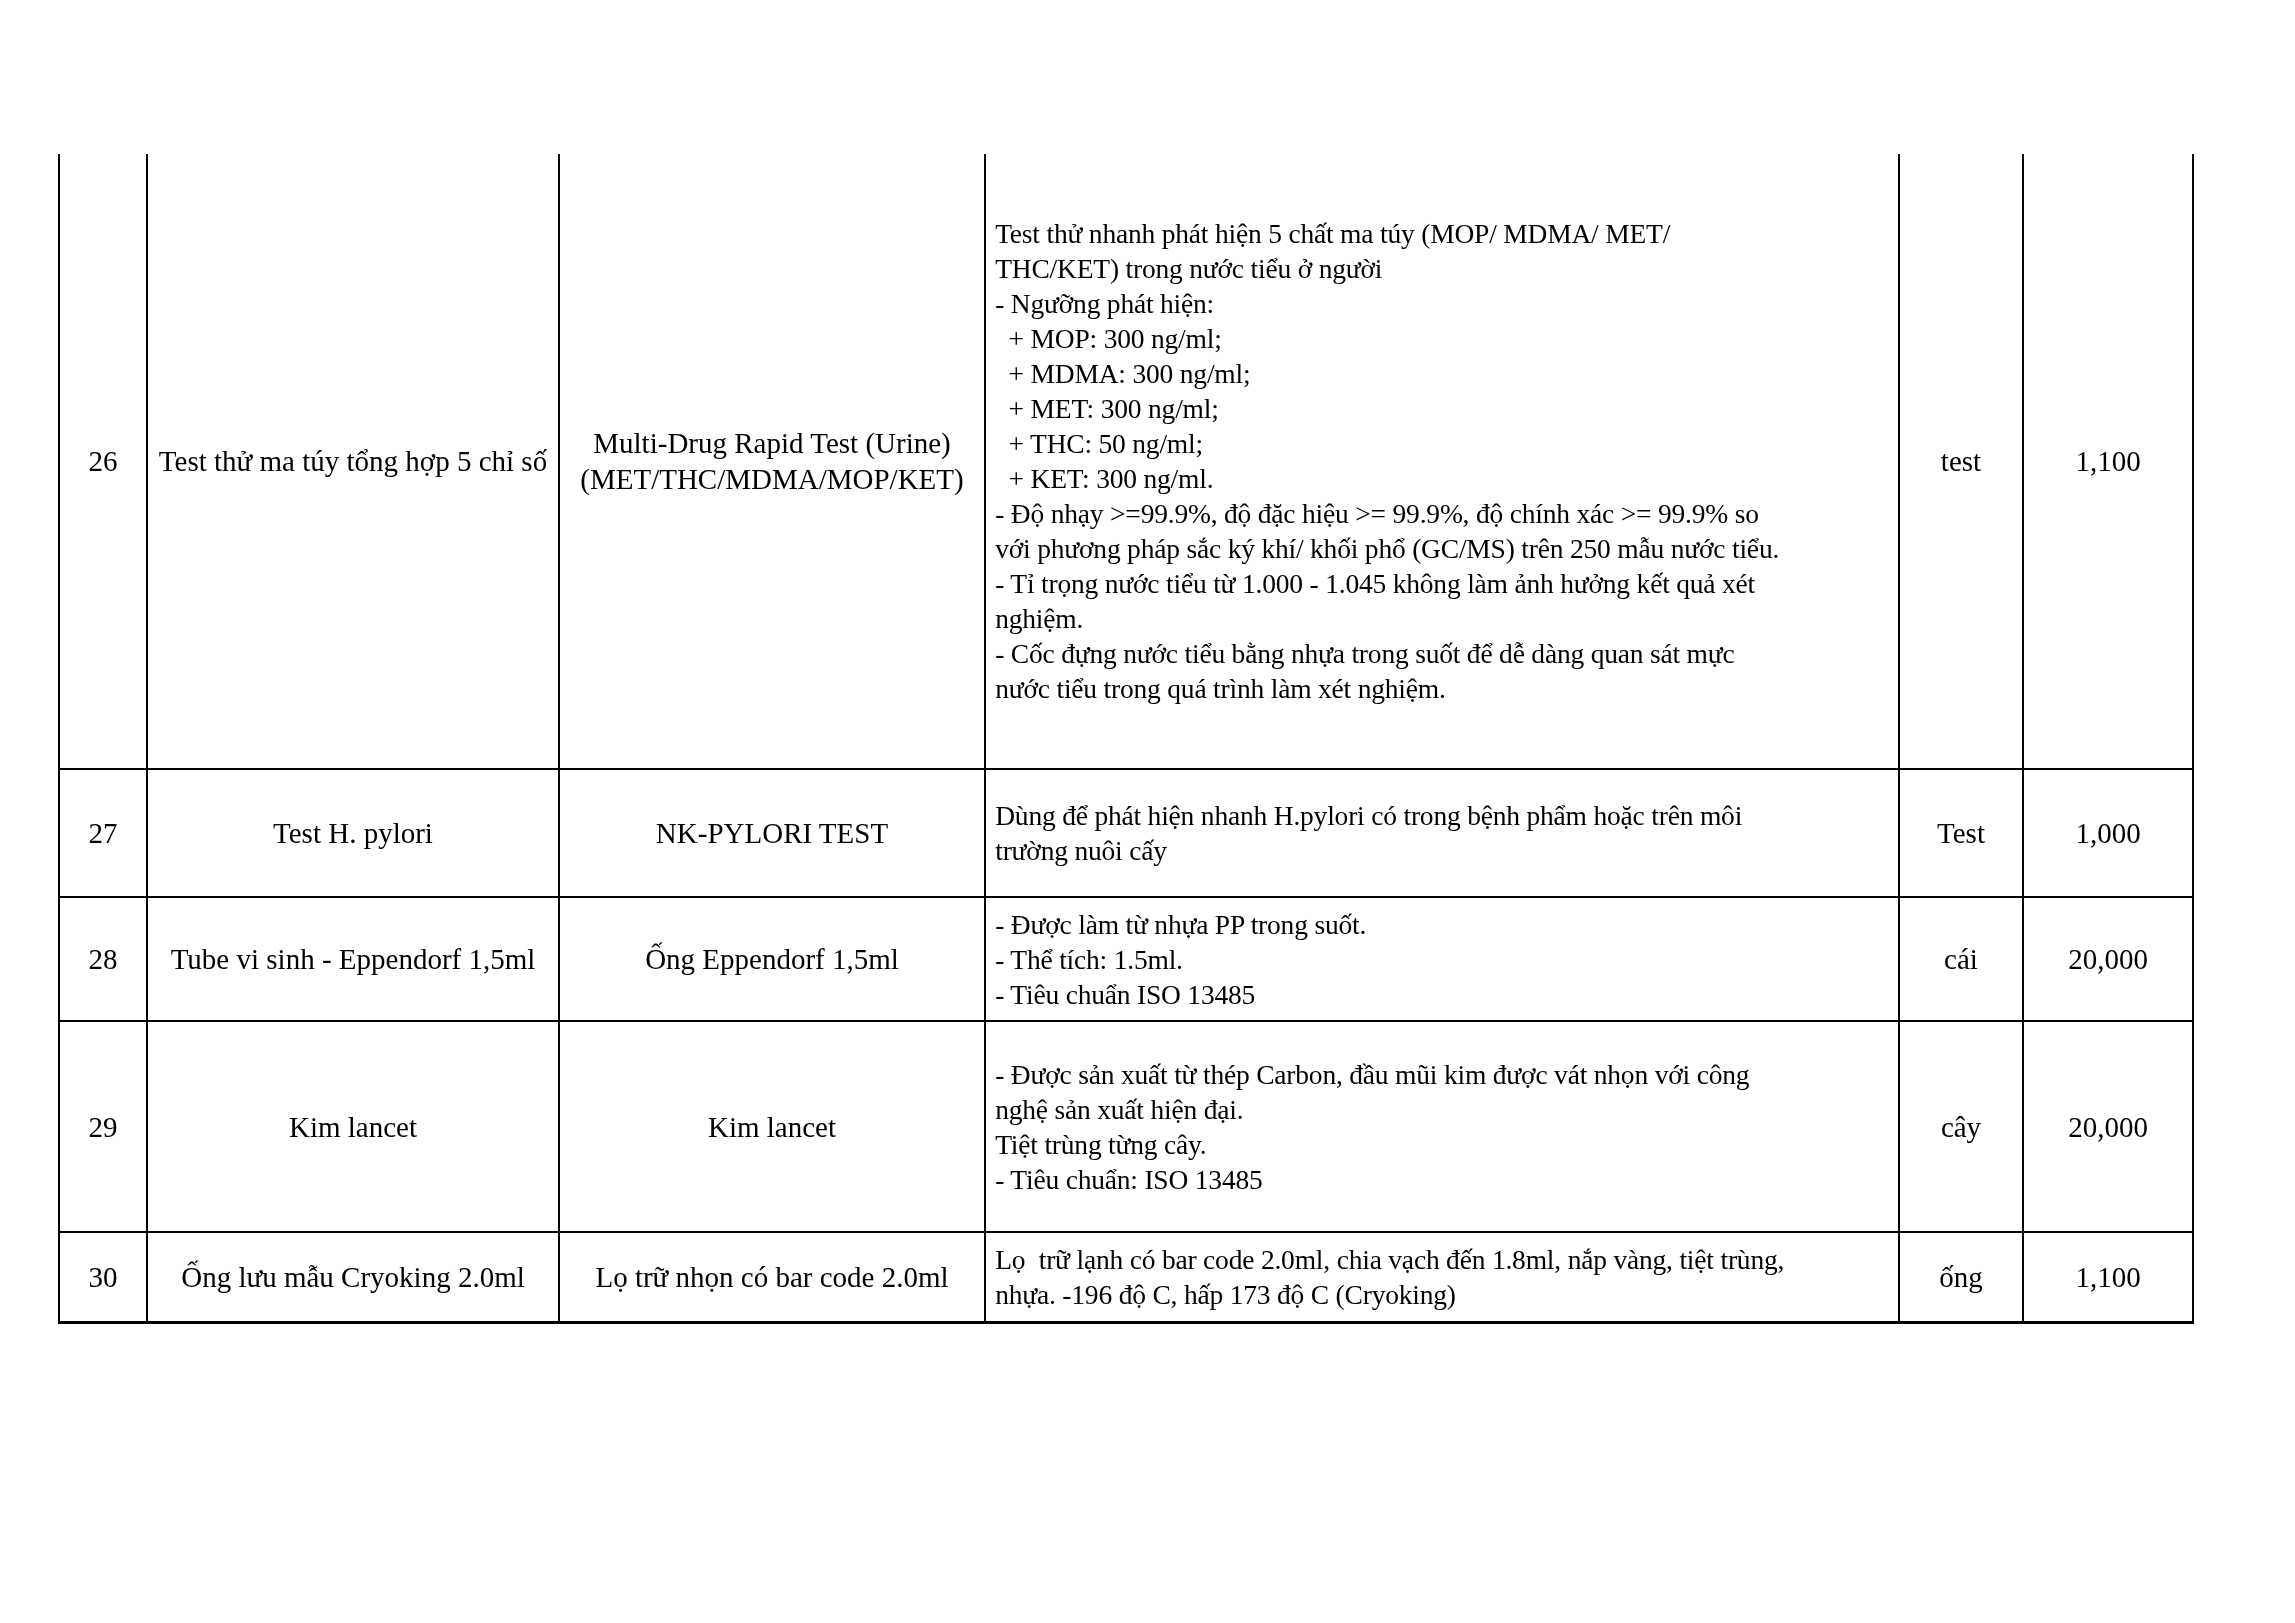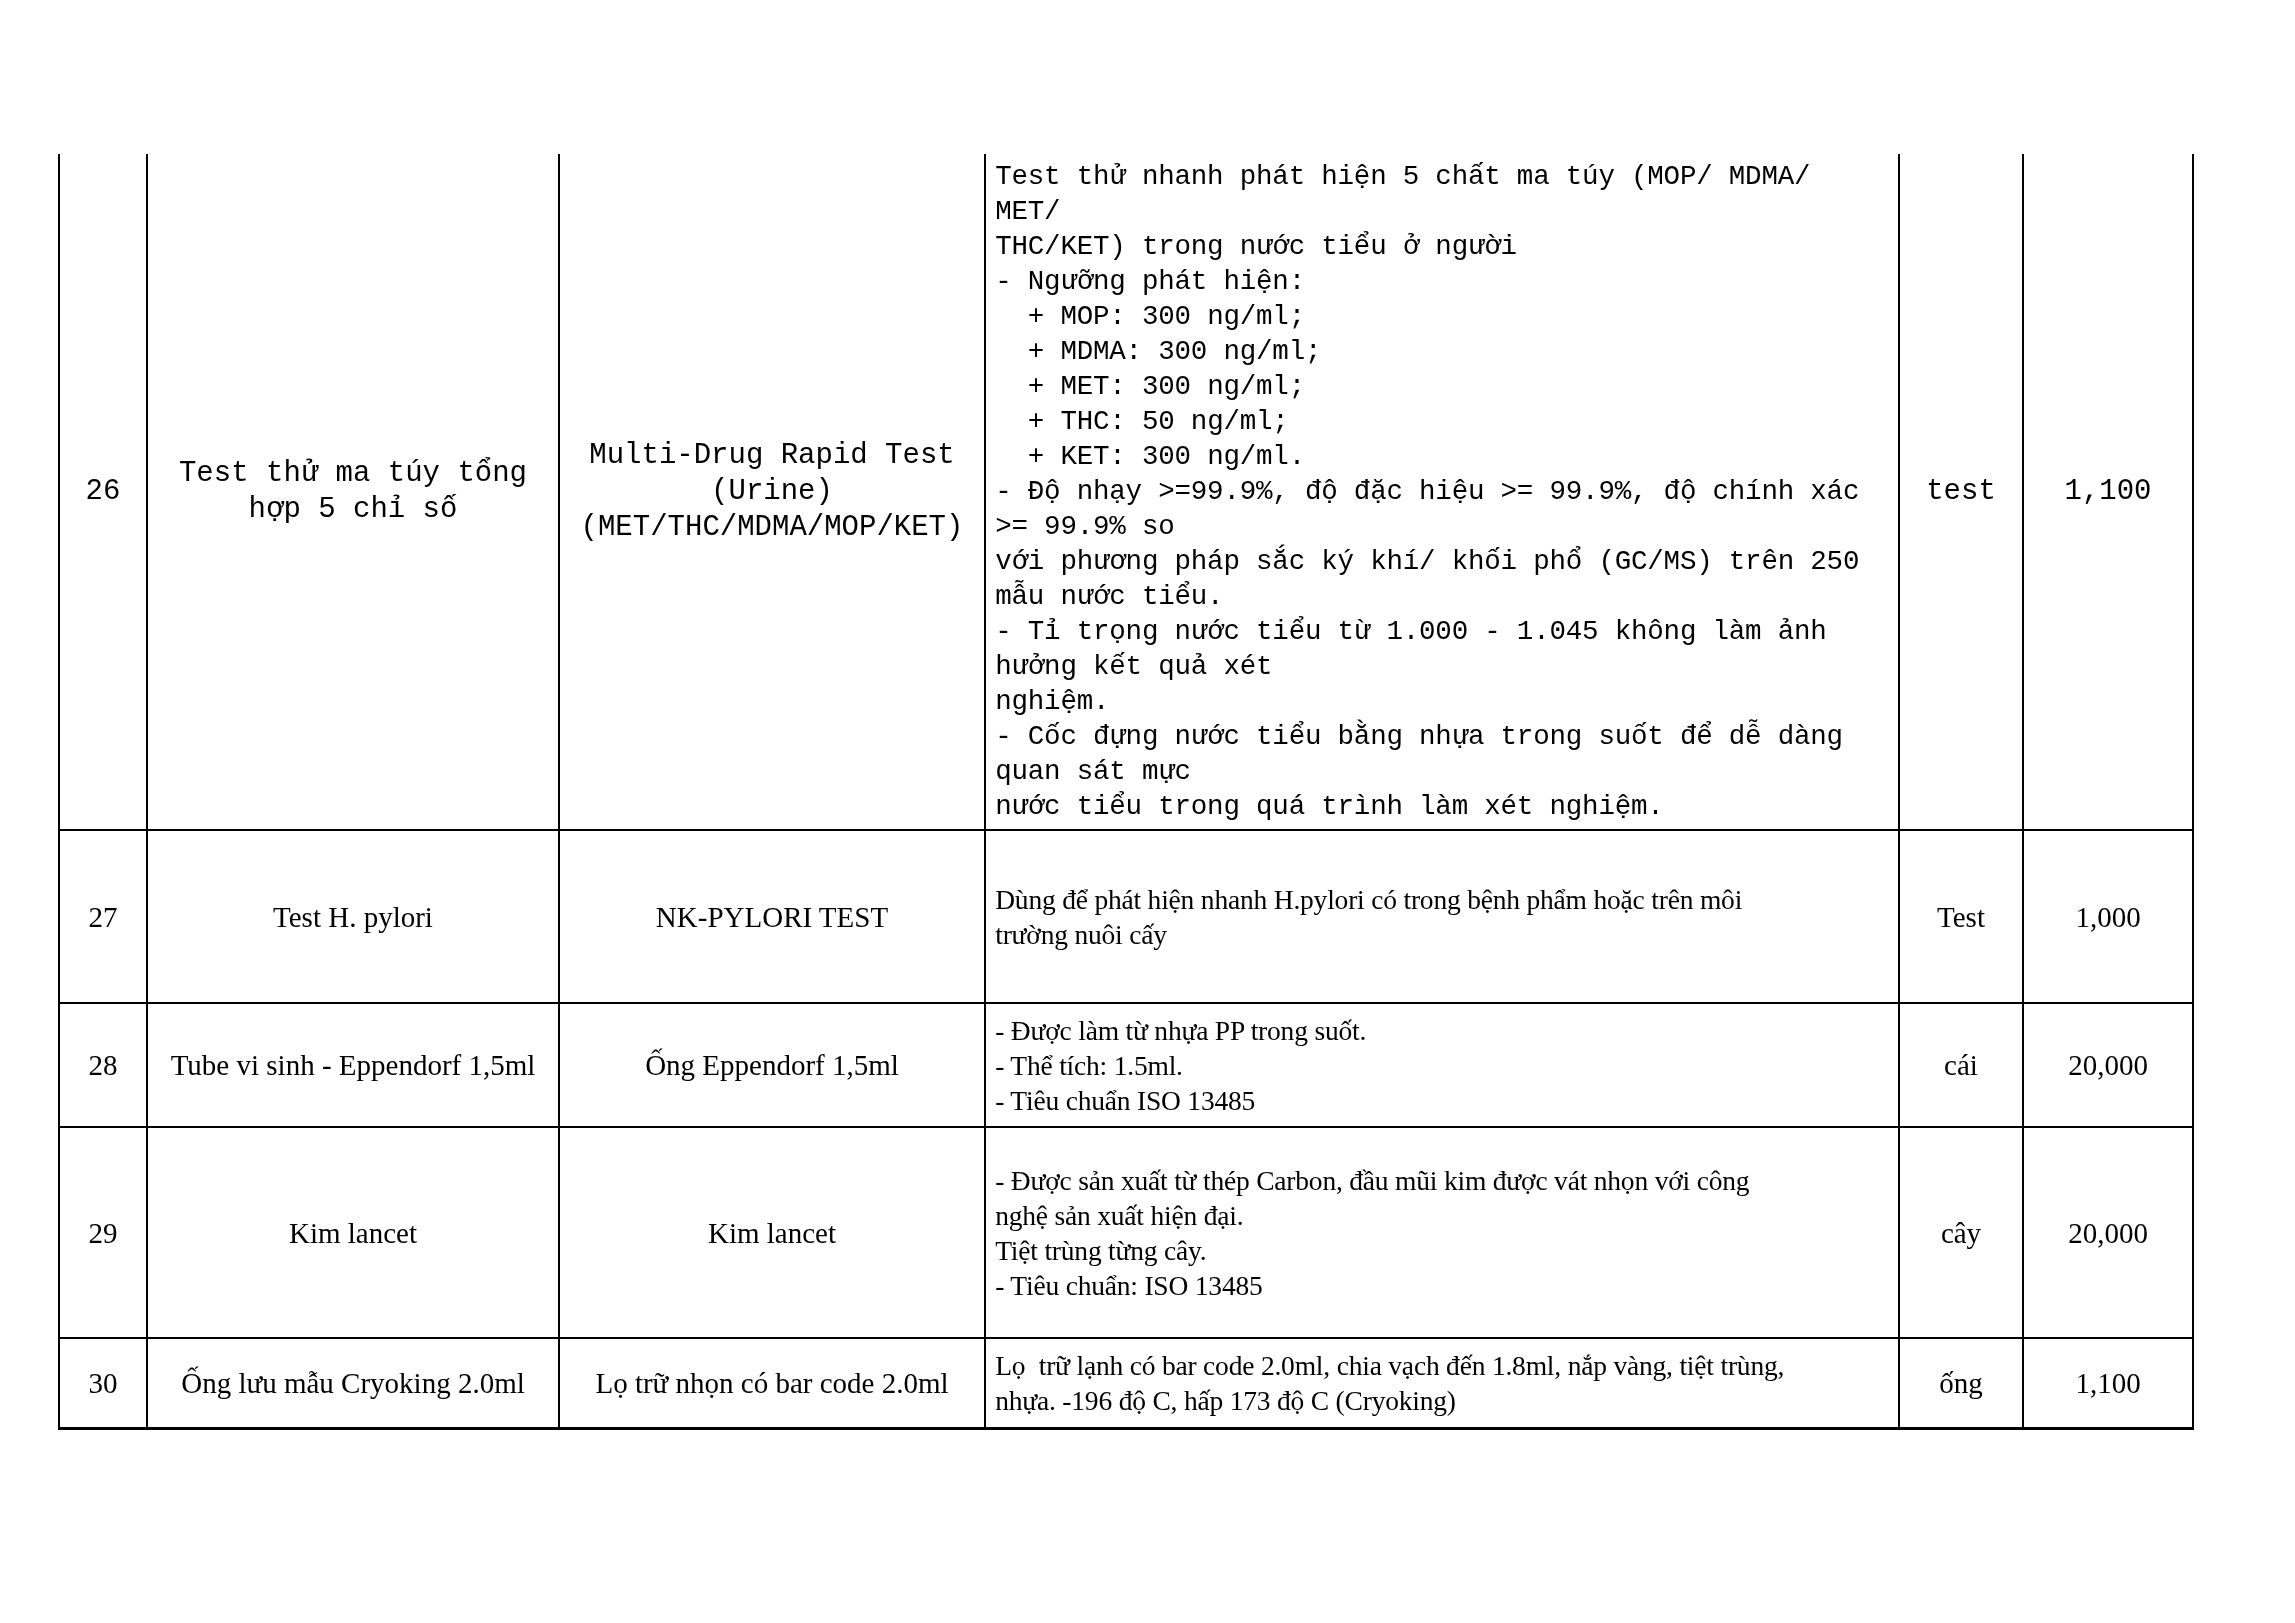--- a/index.html
+++ b/index.html
@@ -42,33 +42,33 @@
   td {
     border: 2px solid #000000;
     border-top-width: 2.6px;
     border-bottom-width: 2.6px;
     vertical-align: middle;
     text-align: center;
     padding: 5.2px 9.2px;
     overflow: hidden;
   }
   
-  tr:first-child td { border-top: none; font-family: Liberation Mono, monospace; }
+  tr:first-child td { border-top: none; }
   tr:last-child td { border-bottom-width: 3.9px; }
 
   td.desc {
     text-align: left;
     white-space: pre-wrap;
     font-size: 27.5px;
     line-height: 35px;
     letter-spacing: -0.2px;
     padding: 5.2px 6.5px 5.2px 9.2px;
   }
   tr.r26 { height: 615px; }
-  tr.r27 { height: 173px; }
+  tr.r27 { height: 128px; }
   tr.r28 { height: 124px; }
   tr.r29 { height: 211px; }
   tr.r30 { height: 90px; }
 </style>
 </head>
 <body style="background: rgb(255, 255, 255); color: rgb(0, 0, 0);">
 
 <div class="page">
   <table class="doc-table">
     <colgroup>

